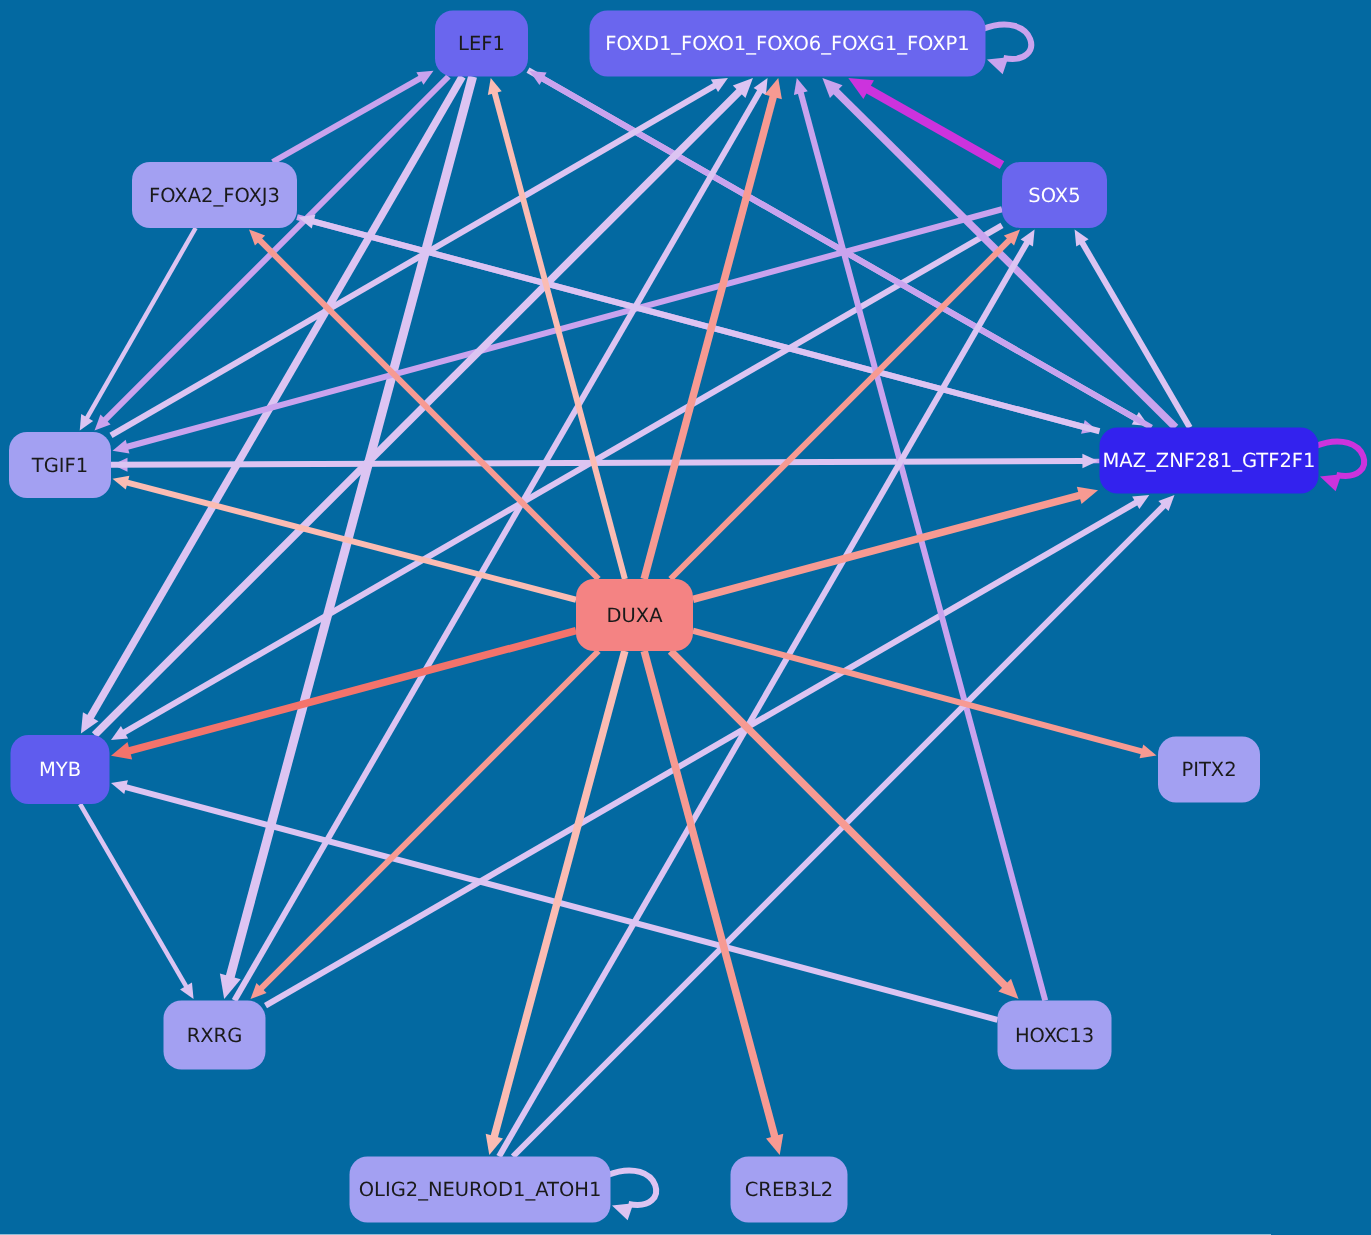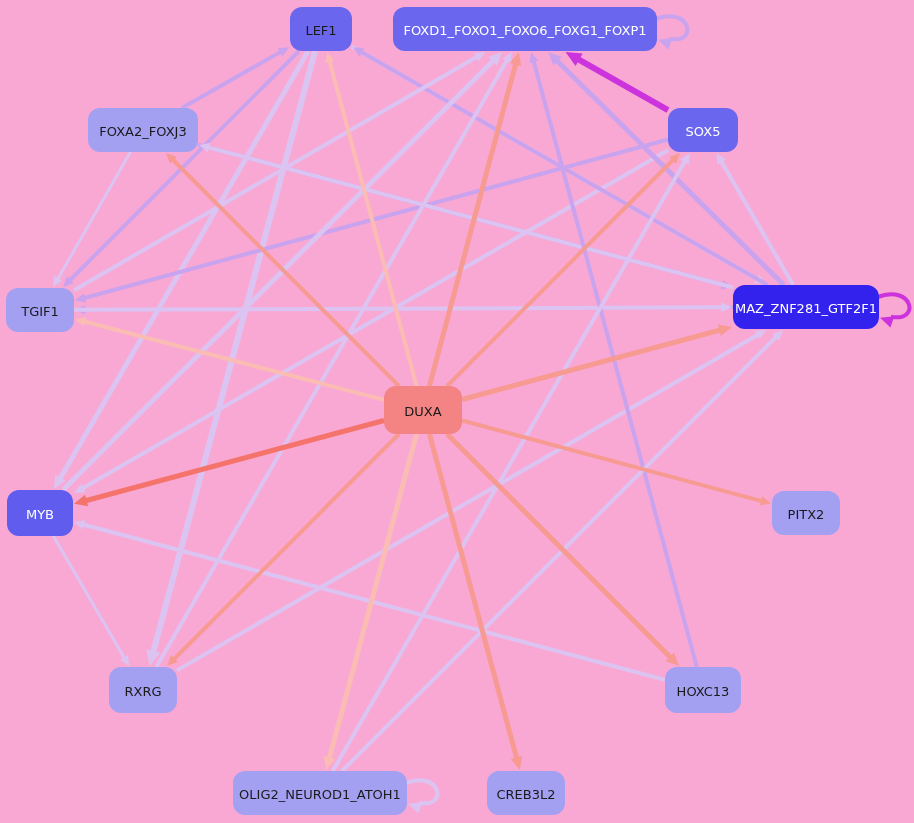--- a/index.html
+++ b/index.html
@@ -7,21 +7,21 @@
     padding: 0;
     background: #ffffff;
   }
   body {
     font-family: "DejaVu Sans", "Liberation Sans", sans-serif;
   }
   #graph-root {
     position: relative;
     width: 914px;
     height: 823px;
-    background: #f9a8d4;
+    background: #0369a1;
     overflow: hidden;
   }
   svg#network-canvas {
     position: absolute;
     left: 0;
     top: 0;
     width: 914px;
     height: 823px;
   }
   .node-rect {

